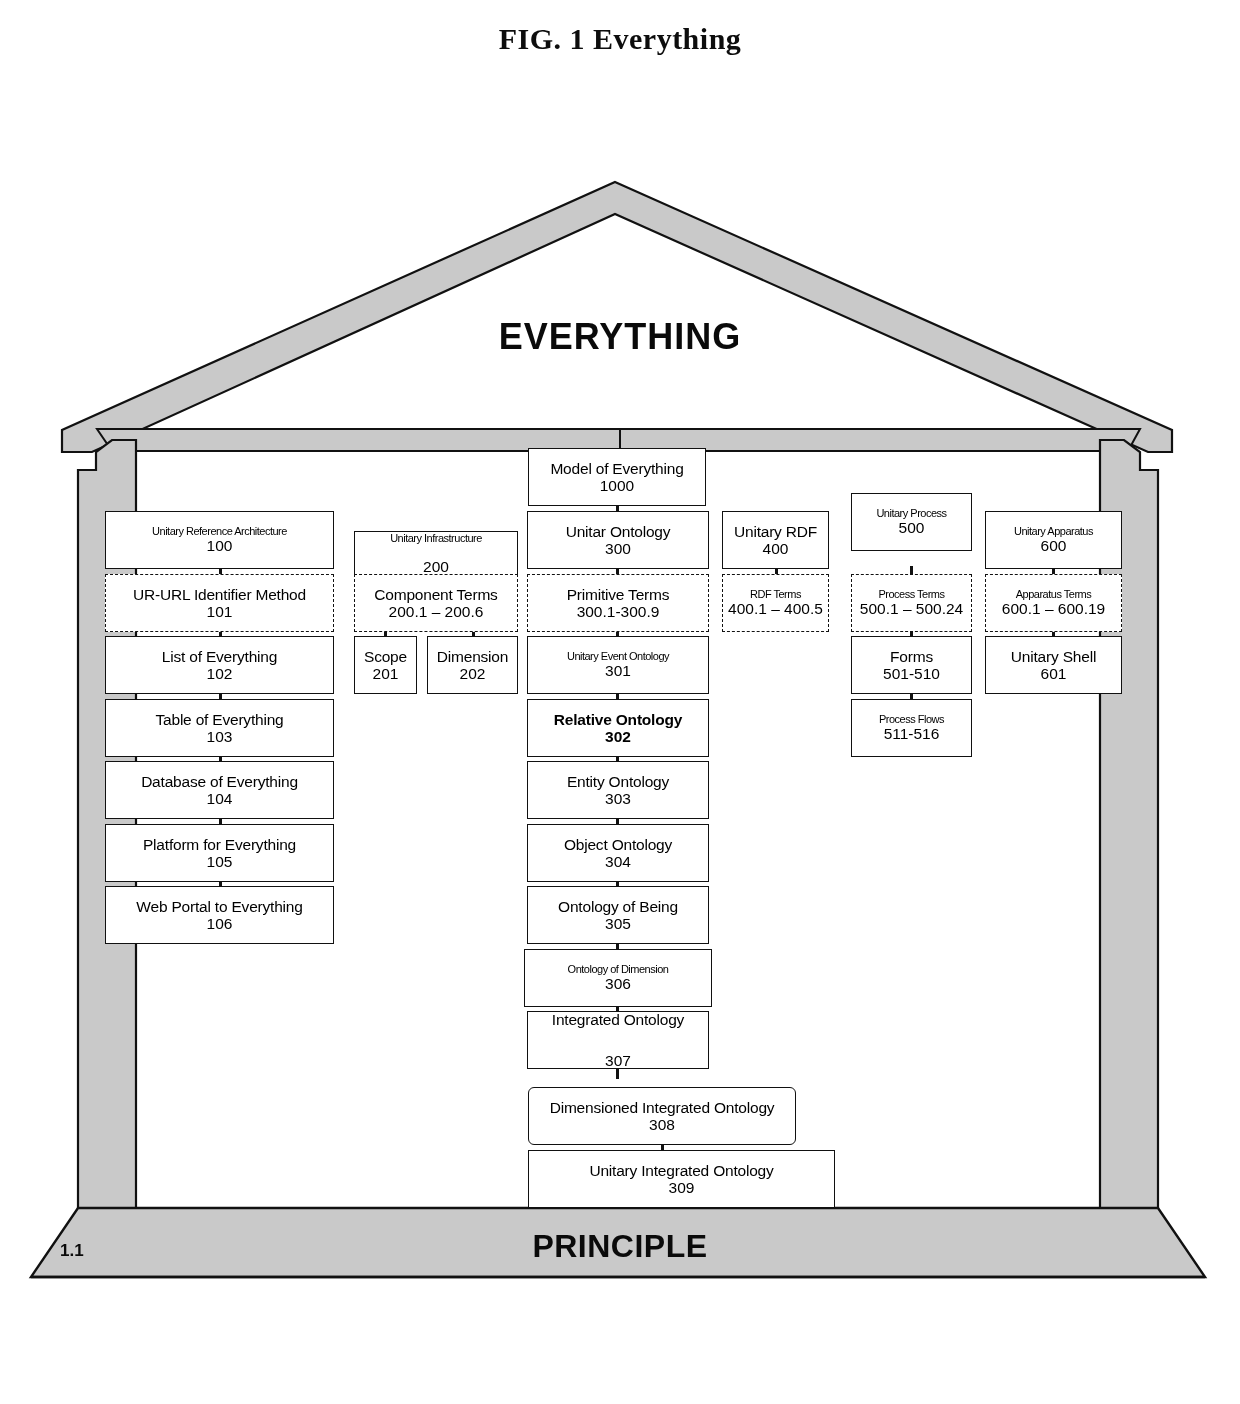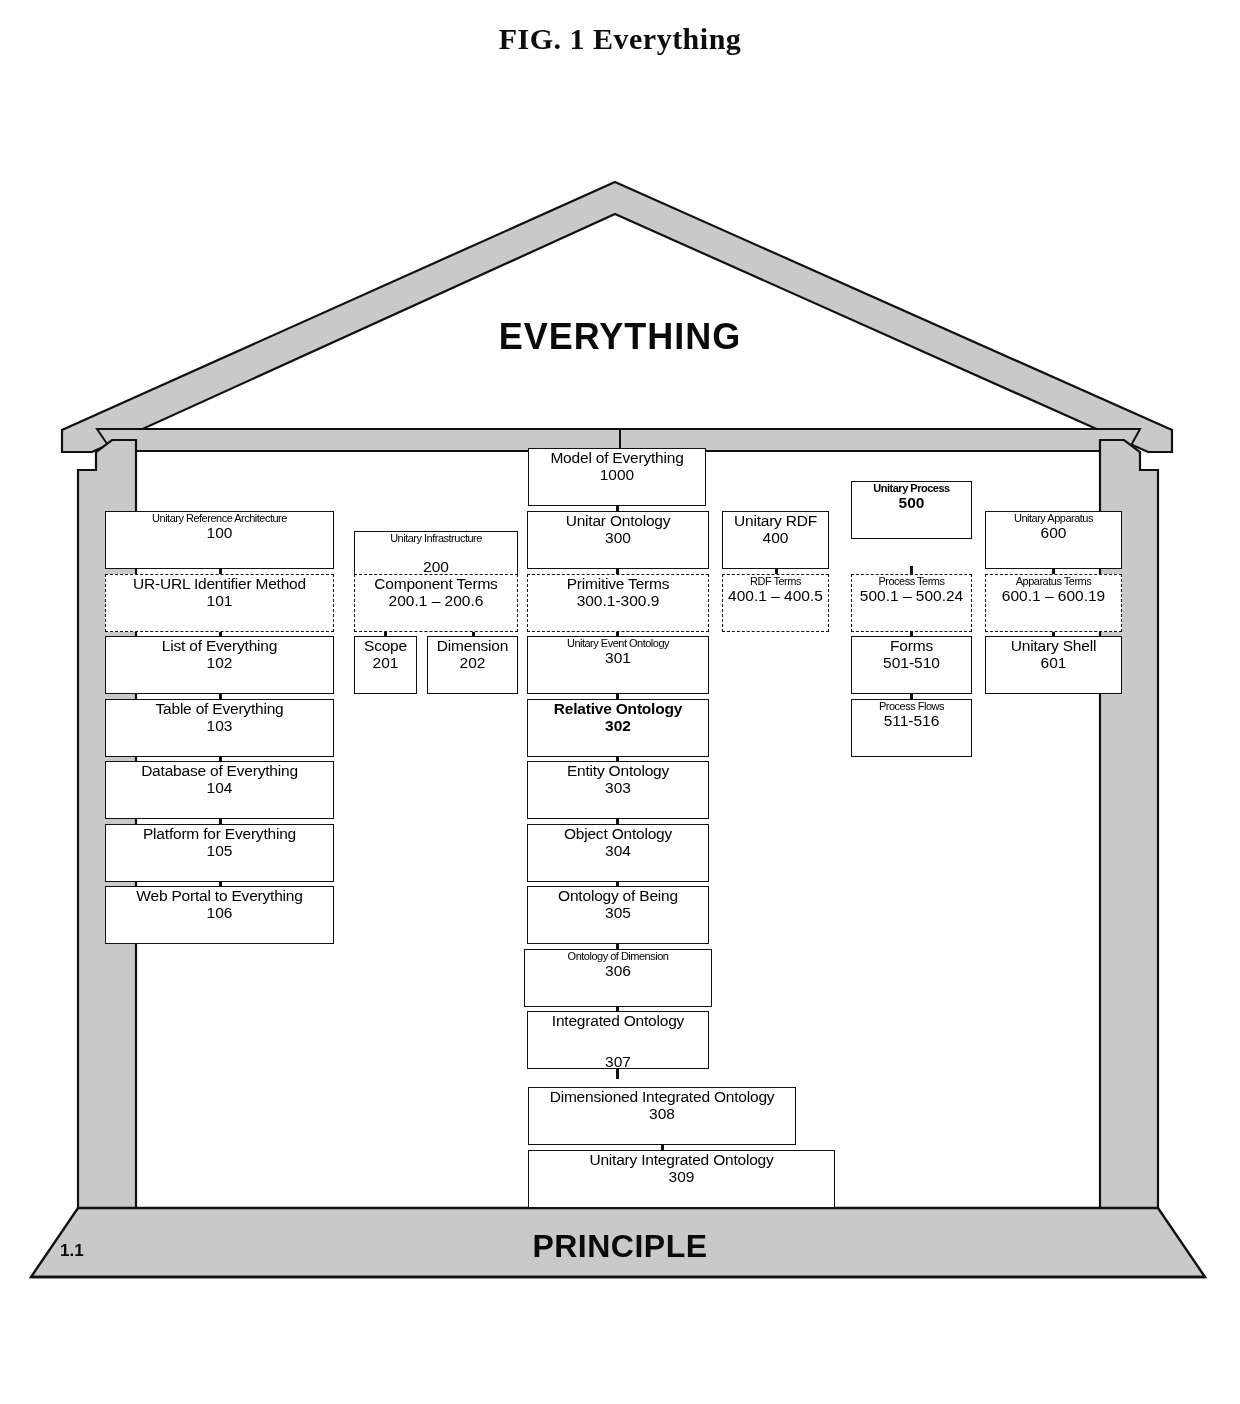--- a/index.html
+++ b/index.html
@@ -77,21 +77,21 @@
 
   
   .box {
     position: absolute;
     box-sizing: border-box;
     border: 1.6px solid #111111;
     background: #ffffff;
     display: flex;
     flex-direction: column;
     align-items: center;
-    justify-content: flex-start;
+    justify-content: center;
     text-align: center;
     line-height: 1.12;
     font-size: 15.5px;
     color: #000000;
     padding: 0 1px;
   }
   .box.dashed {
     border-style: dashed;
     border-width: 1.8px;
   }
@@ -253,39 +253,39 @@
     <span class="num">305</span>
   </div>
   <div class="box tight" style="left:524px;top:949px;width:188px;height:58px;">
     <span class="lbl">Ontology of Dimension</span>
     <span class="num">306</span>
   </div>
   <div class="box" style="left:527px;top:1011px;width:182px;height:58px;gap:24px;">
     <span class="lbl">Integrated Ontology</span>
     <span class="num">307</span>
   </div>
-  <div class="box" style="left:528px;top:1087px;width:268px;height:58px;">
+  <div class="box" style="left:528px;top:1087px;width:268px;height:58px;border-radius:6px;">
     <span class="lbl">Dimensioned Integrated Ontology</span>
     <span class="num">308</span>
   </div>
   <div class="box" style="left:528px;top:1150px;width:307px;height:58px;">
     <span class="lbl">Unitary Integrated Ontology</span>
     <span class="num">309</span>
   </div>
 
   <div class="box" style="left:722px;top:511px;width:107px;height:58px;">
     <span class="lbl">Unitary RDF</span>
     <span class="num">400</span>
   </div>
   <div class="box dashed tight" style="left:722px;top:574px;width:107px;height:58px;">
     <span class="lbl">RDF Terms</span>
     <span class="num">400.1 – 400.5</span>
   </div>
 
-  <div class="box tight" style="left:851px;top:481px;width:121px;height:58px;font-weight:bold;">
+  <div class="box tight" style="left:851px;top:493px;width:121px;height:58px;">
     <span class="lbl">Unitary Process</span>
     <span class="num">500</span>
   </div>
   <div class="box dashed tight" style="left:851px;top:574px;width:121px;height:58px;">
     <span class="lbl">Process Terms</span>
     <span class="num">500.1 – 500.24</span>
   </div>
   <div class="box" style="left:851px;top:636px;width:121px;height:58px;">
     <span class="lbl">Forms</span>
     <span class="num">501-510</span>

